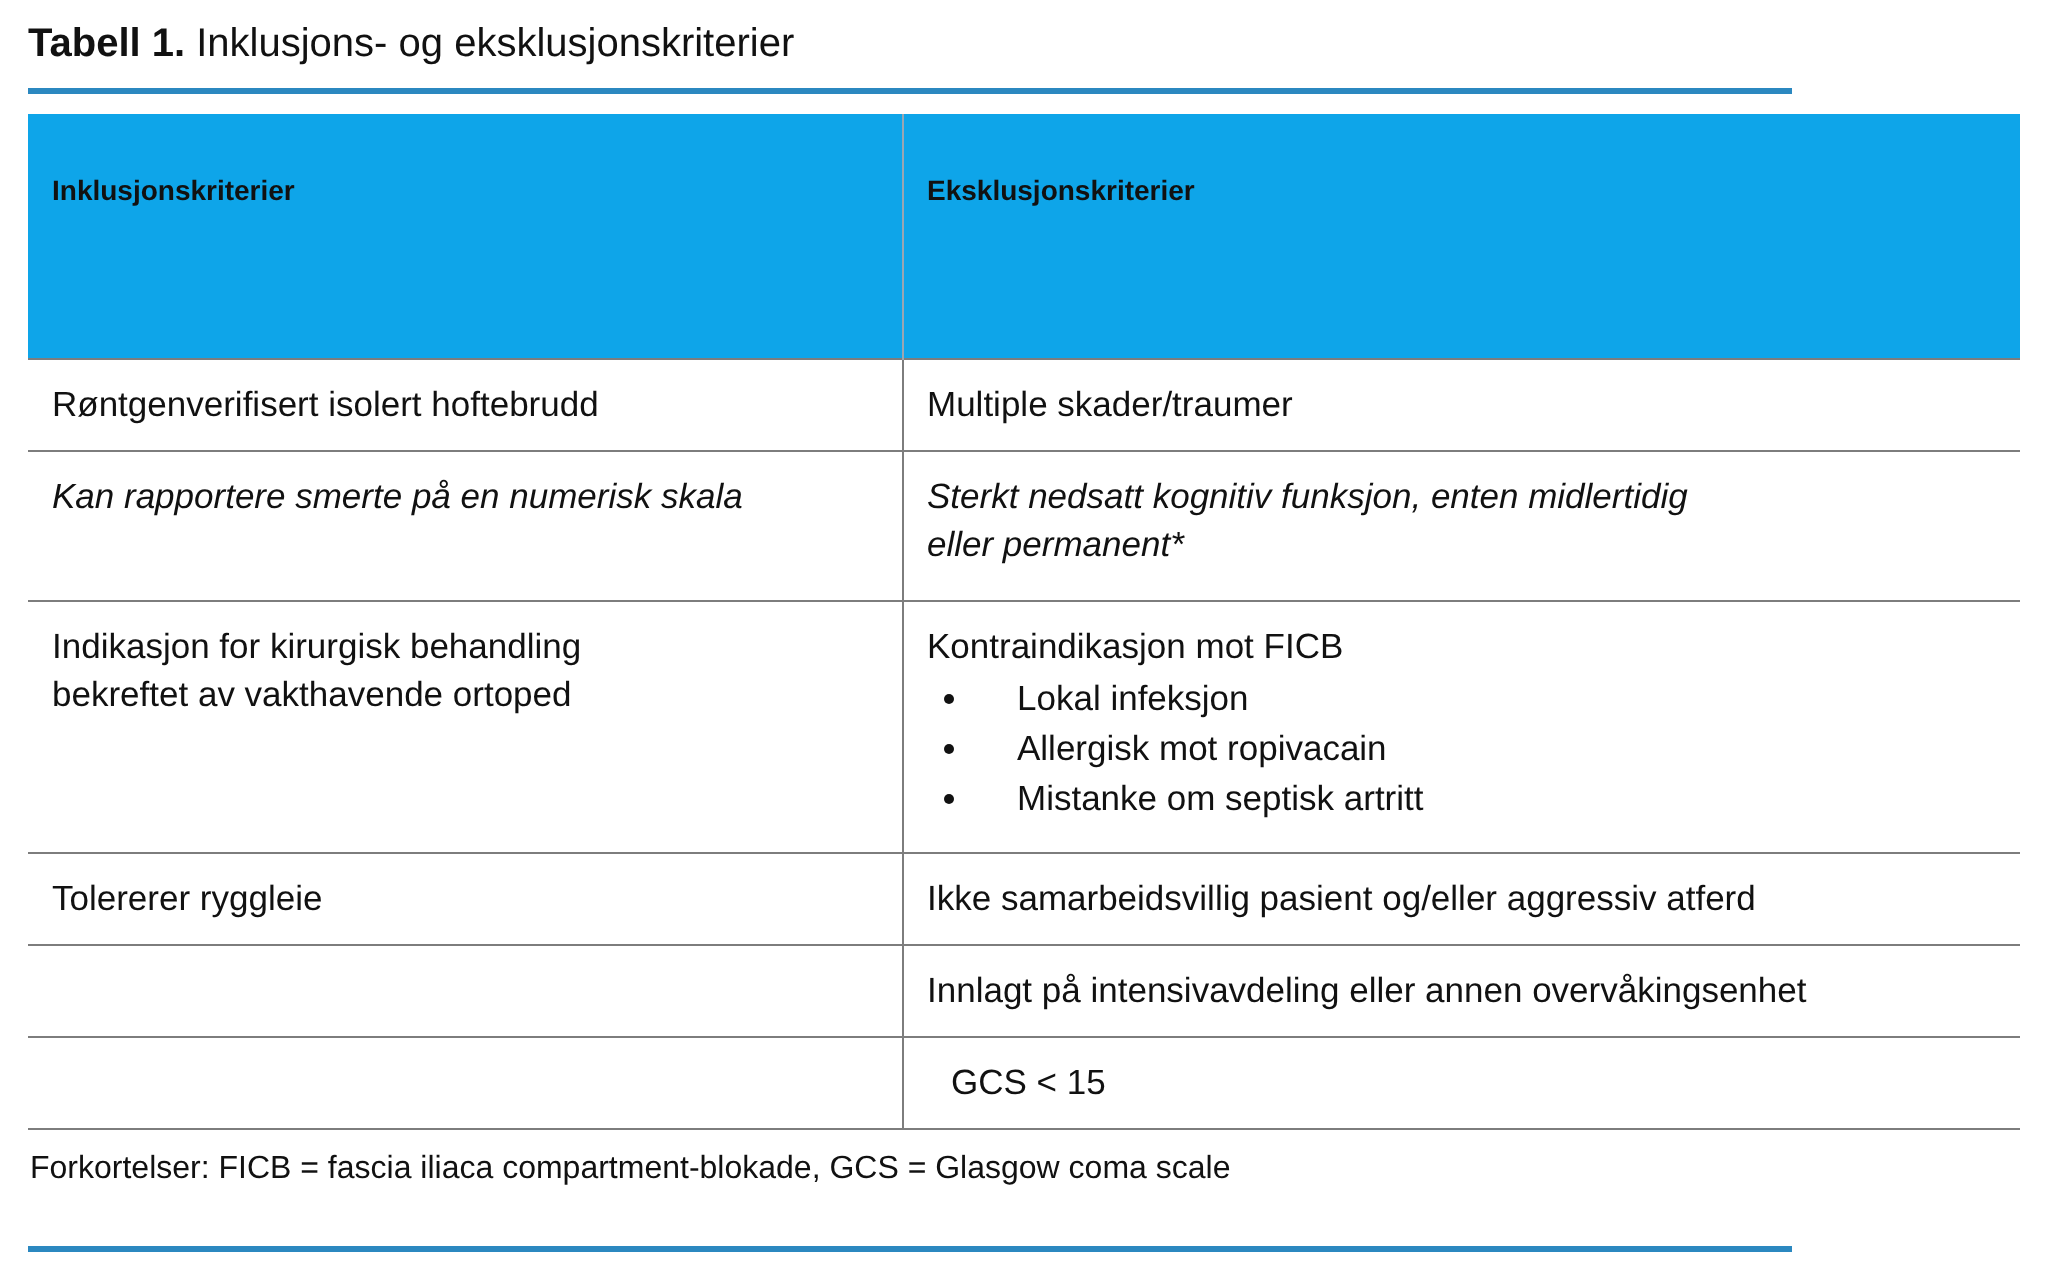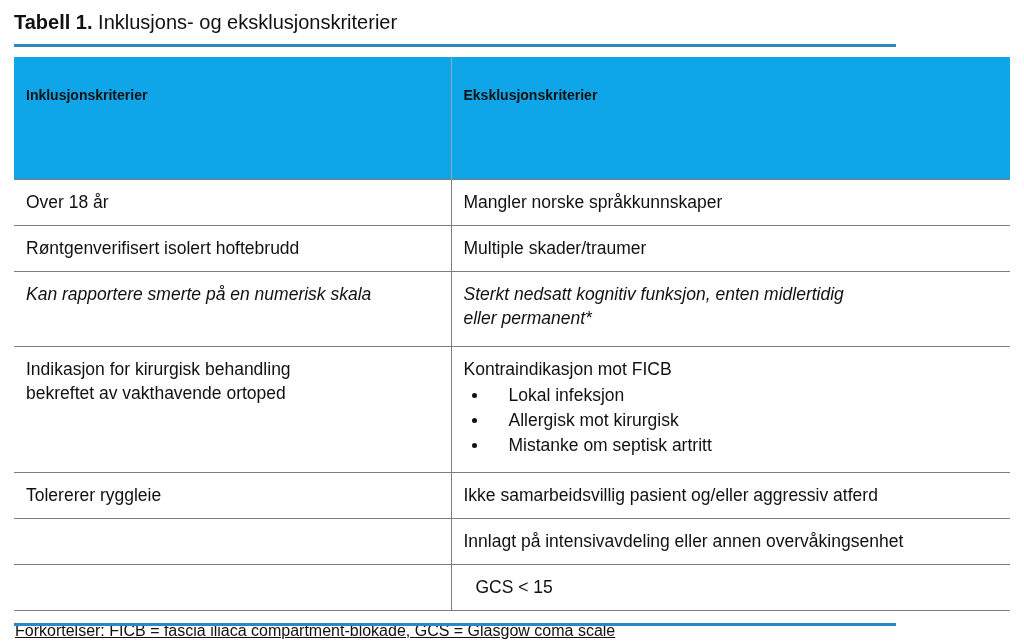--- a/index.html
+++ b/index.html
@@ -127,21 +127,21 @@
   .footnotes {
     margin-top: 9px;
     padding-left: 1px;
   }
   .footnote {
     font-size: 16px;
     line-height: 22px;
     color: #111111;
     margin-bottom: 16px;
   }
-  .footnote:last-child { margin-bottom: 12px; text-decoration: underline; }
+  .footnote:last-child { margin-bottom: 12px; }
 </style>
 </head>
 <body>
 
 <div class="page">
 
   <div class="caption">
     <span class="caption-label">Tabell 1.</span>
     <span class="caption-text">Inklusjons- og eksklusjonskriterier</span>
   </div>
@@ -154,24 +154,20 @@
       <col class="c2">
     </colgroup>
     <thead>
       <tr>
         <th class="col-a">Inklusjonskriterier</th>
         <th class="col-b">Eksklusjonskriterier</th>
       </tr>
     </thead>
     <tbody>
 
-      <tr>
-        <td class="col-a">Over 18 år</td>
-        <td class="col-b">Mangler norske språkkunnskaper</td>
-      </tr>
 
       <tr>
         <td class="col-a">Røntgenverifisert isolert hoftebrudd</td>
         <td class="col-b">Multiple skader/traumer</td>
       </tr>
 
       <tr class="r-tall">
         <td class="col-a">Kan rapportere smerte på en numerisk skala</td>
         <td class="col-b">
           <span class="cellline">Sterkt nedsatt kognitiv funksjon, enten midlertidig</span>
@@ -186,21 +182,21 @@
         </td>
         <td class="col-b">
           <span class="cellline">Kontraindikasjon mot FICB</span>
           <ul class="blist">
             <li>
               <span class="dot"></span>
               <span>Lokal infeksjon</span>
             </li>
             <li>
               <span class="dot"></span>
-              <span>Allergisk mot kirurgisk</span>
+              <span>Allergisk mot ropivacain</span>
             </li>
             <li>
               <span class="dot"></span>
               <span>Mistanke om septisk artritt</span>
             </li>
           </ul>
         </td>
       </tr>
 
       <tr>

